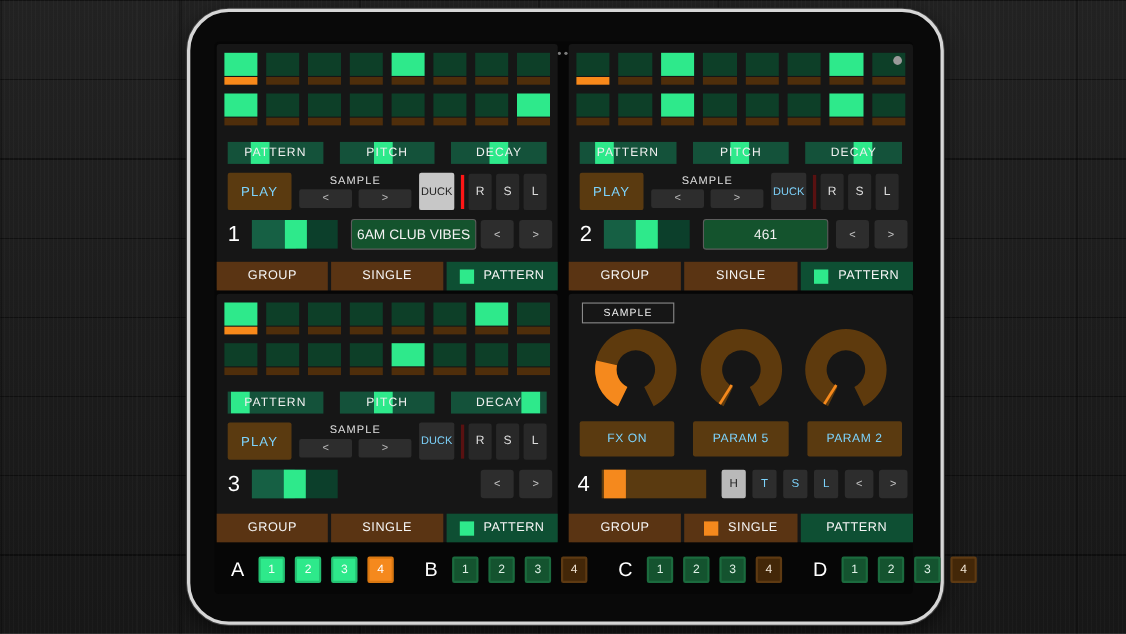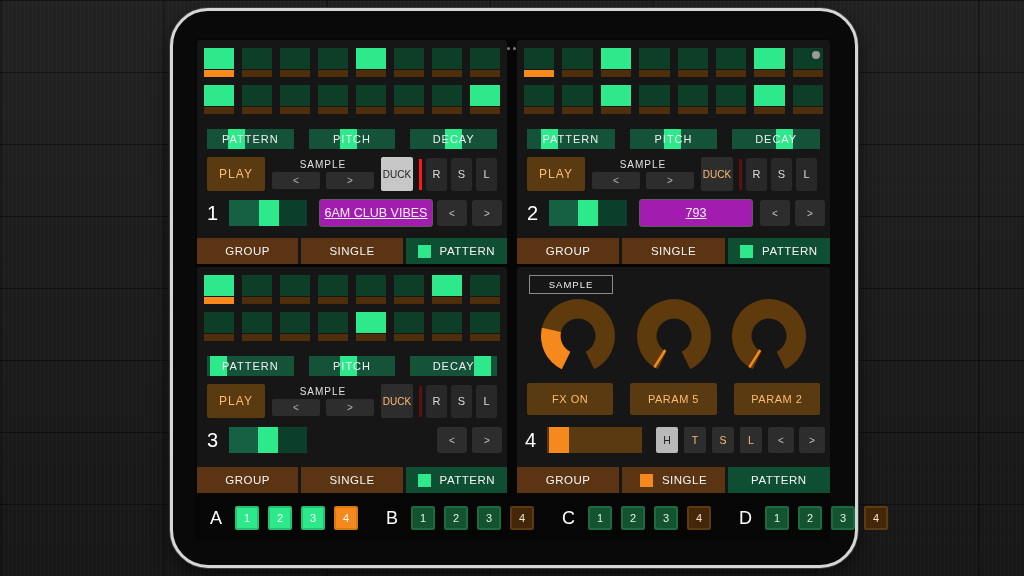--- a/index.html
+++ b/index.html
@@ -33,42 +33,42 @@
 
   
   .sliders{position:absolute;left:10px;right:10px;top:89px;height:20px;display:flex;gap:15px;}
   .slbtn{flex:1;position:relative;background:#14523a;overflow:hidden;}
   .slbtn .thumb{position:absolute;top:0;bottom:0;width:17px;background:#2ee98b;}
   .slbtn .lbl{position:absolute;inset:0;display:flex;align-items:center;justify-content:center;
     font-size:11px;color:#f0f0f0;letter-spacing:1px;}
 
   
   .playrow{position:absolute;left:10px;right:5px;top:117px;height:34px;display:flex;align-items:center;}
-  .btn{display:flex;align-items:center;justify-content:center;color:#fdba74;border-radius:2px;box-sizing:border-box;}
+  .btn{display:flex;align-items:center;justify-content:center;color:#7dd3fc;border-radius:2px;box-sizing:border-box;}
   .playbtn{width:58px;height:34px;background:#5a3a10;font-size:12px;letter-spacing:1px;}
   .sample-group{width:104px;margin-left:6px;display:flex;flex-direction:column;align-items:center;}
   .sample-label{font-size:10px;color:#e0e0e0;letter-spacing:1px;margin-bottom:2px;}
   .sample-btns{display:flex;gap:6px;}
   .sample-btns .btn{width:48px;height:17px;background:#2d2d2d;font-size:10px;color:#b5b5b5;}
   .duckbtn{width:32px;height:34px;margin-left:6px;font-size:10px;background:#2d2d2d;}
   .duckbtn.on{background:#c7c7c7;color:#1c1c1c;}
   .meter{width:3px;height:31px;margin-left:6px;margin-right:4px;}
   .rsl{display:flex;gap:4px;}
   .rsl .btn{width:21px;height:33px;background:#282828;font-size:11px;color:#ddd;}
 
   
   .trackrow{position:absolute;left:10px;right:5px;top:159px;height:28px;display:flex;align-items:center;}
   .tracknum{font-size:20px;color:#fff;width:16px;}
   .vslider{width:78px;height:26px;background:#0c3f2b;position:relative;margin-left:6px;}
   .vslider .vfill{position:absolute;left:0;top:0;bottom:0;background:#166044;}
   .vslider .vthumb{position:absolute;top:0;bottom:0;width:20px;background:#2ee98b;}
   .vslider.brown{background:#5a3a10;width:95px;}
   .vslider.brown .vthumb{background:#f5891d;}
-  .namebox{margin-left:12px;width:112px;height:26px;border:1px solid #5d5d5d;border-radius:3px;background:#a21caf;
-    color:#f2f2f2;font-size:12.5px;display:flex;align-items:center;justify-content:center;white-space:nowrap;text-decoration:underline;}
+  .namebox{margin-left:12px;width:112px;height:26px;border:1px solid #5d5d5d;border-radius:3px;background:#14532d;
+    color:#f2f2f2;font-size:12.5px;display:flex;align-items:center;justify-content:center;white-space:nowrap;}
   .navbtns{margin-left:auto;display:flex;gap:5px;}
   .navbtns .btn{width:30px;height:26px;background:#2d2d2d;font-size:10px;color:#c0c0c0;border-radius:3px;}
 
   
   .modesrow{position:absolute;left:0;right:0;bottom:0;height:26px;display:flex;gap:3px;}
   .modebtn{flex:1;display:flex;align-items:center;justify-content:center;gap:9px;
     font-size:11.5px;color:#f5f5f5;letter-spacing:0.5px;}
   .modebtn.brown{background:#5a3413;}
   .modebtn.green{background:#0e4f33;}
   .indsq{width:13px;height:13px;display:block;}
@@ -335,21 +335,21 @@
               <div class="btn">S</div>
               <div class="btn">L</div>
             </div>
           </div>
           <div class="trackrow">
             <div class="tracknum">2</div>
             <div class="vslider">
               <div class="vfill" style="width: calc(50% + 0px);"></div>
               <div class="vthumb" style="left: calc(50% - 10px);"></div>
             </div>
-            <div class="namebox">793</div>
+            <div class="namebox">461</div>
             <div class="navbtns">
               <div class="btn">&lt;</div>
               <div class="btn">&gt;</div>
             </div>
           </div>
           <div class="modesrow">
             <div class="modebtn brown">GROUP</div>
             <div class="modebtn brown">
               <span>SINGLE</span>
             </div>

